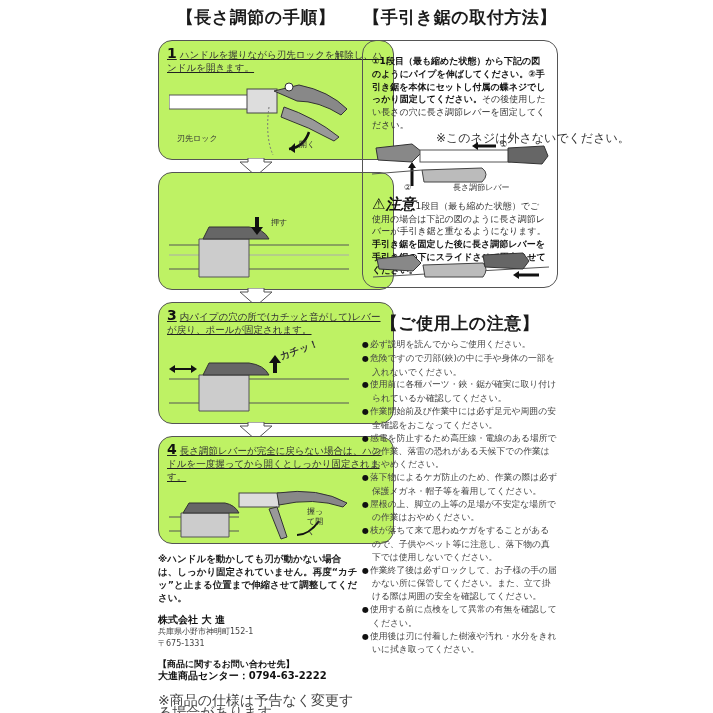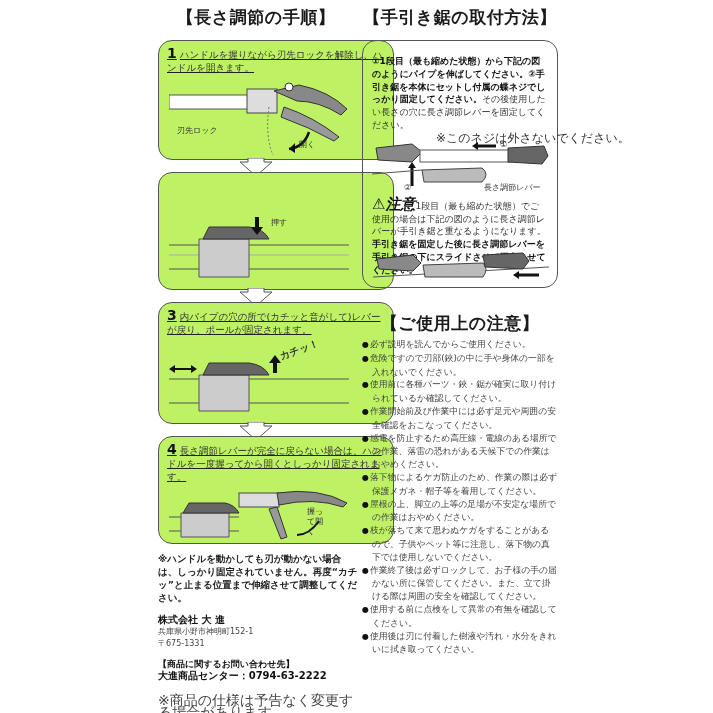--- a/index.html
+++ b/index.html
@@ -50,21 +50,21 @@
     <svg class="illus" style="left:10px;top:36px;" width="180" height="80">
       <rect x="0" y="18" width="80" height="14" fill="#fff" stroke="#555"></rect>
       <rect x="78" y="12" width="30" height="24" fill="#ddd" stroke="#444"></rect>
       <path d="M105 14 L130 8 Q160 14 178 32 L172 38 Q150 24 128 24 Z" fill="#888" stroke="#333"></path>
       <path d="M115 30 Q145 40 170 60 L165 64 Q140 50 112 40 Z" fill="#999" stroke="#333"></path>
       <circle cx="120" cy="10" r="4" fill="#fff" stroke="#333"></circle>
       <path d="M100 30 Q96 60 104 78" fill="none" stroke="#777" stroke-dasharray="2 2"></path>
       <path d="M140 55 Q135 70 120 72" fill="none" stroke="#111" stroke-width="2.5"></path>
       <polygon points="120,72 126,66 126,76" fill="#111"></polygon>
     </svg>
-    <span class="label-small" style="left:18px;top:84px;">刃先ロック</span>
+    <span class="label-small" style="left:18px;top:92px;">刃先ロック</span>
     <span class="label-small" style="left:140px;top:98px;">開く</span>
   </div>
   <svg class="arrow-down" style="top:158px;" viewBox="0 0 32 18">
       <polygon points="8,0 24,0 24,4 32,4 16,18 0,4 8,4" fill="#fff" stroke="#555"></polygon>
     </svg>
 
   <div class="step" style="top:172px;height:118px;">
     <svg class="illus" style="left:10px;top:44px;" width="180" height="70">
       <line x1="0" y1="28" x2="180" y2="28" stroke="#555"></line>
       <line x1="0" y1="52" x2="180" y2="52" stroke="#555"></line>
@@ -139,21 +139,21 @@
         <path d="M136 8 L172 6 L176 16 L170 24 L136 22 Z" fill="#666" stroke="#333"></path>
         <line x1="104" y1="6" x2="124" y2="6" stroke="#111" stroke-width="3"></line>
         <polygon points="100,6 106,2 106,10" fill="#111"></polygon>
         <path d="M50 30 L110 28 Q118 34 110 42 L52 42 Z" fill="#bbb" stroke="#444"></path>
         <line x1="40" y1="46" x2="40" y2="26" stroke="#111" stroke-width="3"></line>
         <polygon points="40,22 36,28 44,28" fill="#111"></polygon>
         <line x1="0" y1="34" x2="50" y2="30" stroke="#555"></line>
       </svg>
       <span class="label-small" style="left:128px;top:7px;">①</span>
       <span class="label-small" style="left:32px;top:50px;">②</span>
-      <span class="label-small" style="left:112px;top:50px;">長さ調節レバー</span>
+      <span class="label-small" style="left:81px;top:50px;">長さ調節レバー</span>
     </div>
     <div style="margin-top:4px;">
       <span style="font-size:15px;font-weight:bold;color:#111;margin-right:0;font-style:italic;">⚠注意</span><span>1段目（最も縮めた状態）でご使用の場合は下記の図のように長さ調節レバーが手引き鋸と重なるようになります。</span><span class="b">手引き鋸を固定した後に長さ調節レバーを手引き鋸の下にスライドさせて固定させてください。</span>
     </div>
     <svg style="position:absolute;left:10px;top:208px;" width="176" height="34">
       <path d="M4 10 L40 6 L48 14 L40 22 L6 20 Z" fill="#888" stroke="#333"></path>
       <line x1="0" y1="28" x2="176" y2="18" stroke="#555"></line>
       <path d="M50 16 L110 14 Q116 20 110 28 L52 28 Z" fill="#bbb" stroke="#444"></path>
       <path d="M110 6 L150 4 L156 12 L150 20 L112 18 Z" fill="#666" stroke="#333"></path>
       <line x1="146" y1="26" x2="166" y2="26" stroke="#111" stroke-width="3"></line>

